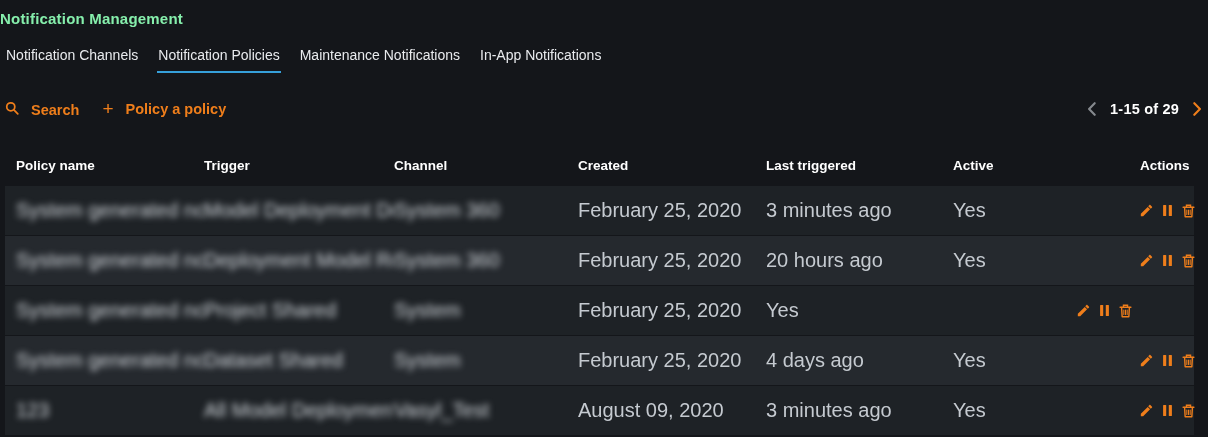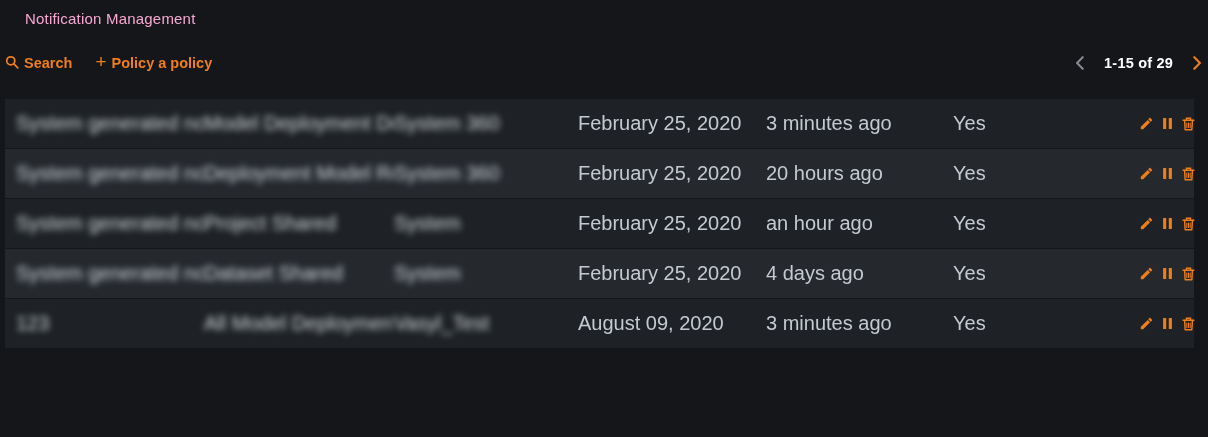--- a/index.html
+++ b/index.html
@@ -7,24 +7,24 @@
     margin: 0; padding: 0;
     width: 1208px; height: 437px;
     overflow: hidden;
     background: #14161a;
     font-family: "Liberation Sans", sans-serif;
     -webkit-font-smoothing: antialiased;
   }
   .page { padding-top: 10px; }
 
   .page-title {
-    margin: 0 0 0 25px;
-    color: #f9a8d4;
+    margin: 0 0 0 0;
+    color: #86efac;
     font-size: 15px;
-    font-weight: 400;
+    font-weight: 700;
     letter-spacing: .2px;
   }
 
   
   .tabs {
     display: flex;
     gap: 18px;
     margin: 18px 0 0 5px;
   }
   .tab {
@@ -39,36 +39,36 @@
 
   
   .toolbar {
     display: flex;
     align-items: center;
     margin: 25px 4px 0 5px;
     height: 22px;
   }
   .tool-link {
     display: flex;
-    align-items: center;
-    gap: 5px;
+    align-items: flex-end;
+    gap: 12px;
     color: #ef7e1b;
     font-size: 14.5px;
     font-weight: 700;
     cursor: pointer;
     white-space: nowrap;
   }
   .tool-link + .tool-link { margin-left: 23px; }
   .plus-glyph { font-size: 19px; font-weight: 500; line-height: 14px; position: relative; top: -1px; }
 
   .pagination {
     margin-left: auto;
     display: flex;
     align-items: center;
-    gap: 17px;
+    gap: 11px;
   }
   .page-range {
     color: #ffffff;
     font-size: 14.5px;
     font-weight: 700;
     letter-spacing: .2px;
   }
   .pg-btn { display: flex; align-items: center; cursor: pointer; padding: 2px; }
   .pg-btn.disabled { cursor: default; }
 
@@ -116,20 +116,26 @@
   }
   .icon-btn { display: flex; align-items: center; cursor: pointer; }
 </style>
 </head>
 <body>
 
 <div class="page">
 
   <h1 class="page-title">Notification Management</h1>
 
+  <div class="tabs">
+    <div class="tab">Notification Channels</div>
+    <div class="tab active">Notification Policies</div>
+    <div class="tab">Maintenance Notifications</div>
+    <div class="tab">In-App Notifications</div>
+  </div>
 
   <div class="toolbar">
     <div class="tool-link">
       <span class="icon">
         <svg width="14" height="14" viewBox="0 0 16 16" fill="none" stroke="#ef7e1b" stroke-width="2" stroke-linecap="round">
           <circle cx="6.6" cy="6.6" r="4.6"></circle>
             <line x1="10.2" y1="10.2" x2="14.6" y2="14.6"></line>
         </svg>
       </span>
       <span>Search</span>
@@ -148,20 +154,29 @@
       <span class="page-range">1-15 of 29</span>
       <span class="pg-btn">
         <svg width="10" height="14" viewBox="0 0 8 12" fill="none" stroke="#ef7e1b" stroke-width="1.8" stroke-linecap="round" stroke-linejoin="round">
           <polyline points="1.7,1 6.5,6 1.7,11"></polyline>
         </svg>
       </span>
     </div>
   </div>
 
   <div class="table">
+    <div class="thead">
+      <div class="cell">Policy name</div>
+      <div class="cell">Trigger</div>
+      <div class="cell">Channel</div>
+      <div class="cell">Created</div>
+      <div class="cell">Last triggered</div>
+      <div class="cell">Active</div>
+      <div class="cell actions">Actions</div>
+    </div>
     <div id="tbody">
         <div class="trow">
           <div class="cell redacted">System generated notificat</div>
           <div class="cell redacted">Model Deployment Deleted</div>
           <div class="cell redacted">System 360</div>
           <div class="cell">February 25, 2020</div>
           <div class="cell">3 minutes ago</div>
           <div class="cell">Yes</div>
           <div class="cell actions">
             <span class="icon-btn">
@@ -212,21 +227,20 @@
                 <path d="M5.2 6.3v4.9M7 6.3v4.9M8.8 6.3v4.9" stroke-width="1.1"></path>
               </svg>
             </span>
           </div>
         </div>
         <div class="trow">
           <div class="cell redacted">System generated notificat</div>
           <div class="cell redacted">Project Shared</div>
           <div class="cell redacted">System</div>
           <div class="cell">February 25, 2020</div>
-          <div class="cell">an hour ago</div>
           <div class="cell">Yes</div>
           <div class="cell actions">
             <span class="icon-btn">
               <svg width="13" height="13" viewBox="0 0 16 16" fill="#ef7e1b">
                 <path d="M1 12.1V15h2.9l8.5-8.5-2.9-2.9L1 12.1zM14.8 4.4c.3-.3.3-.8 0-1.1l-2.1-2.1c-.3-.3-.8-.3-1.1 0l-1.5 1.5 3.2 3.2 1.5-1.5z"></path>
               </svg>
             </span>
             <span class="icon-btn">
               <svg width="11" height="13" viewBox="0 0 12 14" fill="#ef7e1b">
                 <rect x="1.2" y="1" width="3.4" height="12" rx="0.6"></rect>

